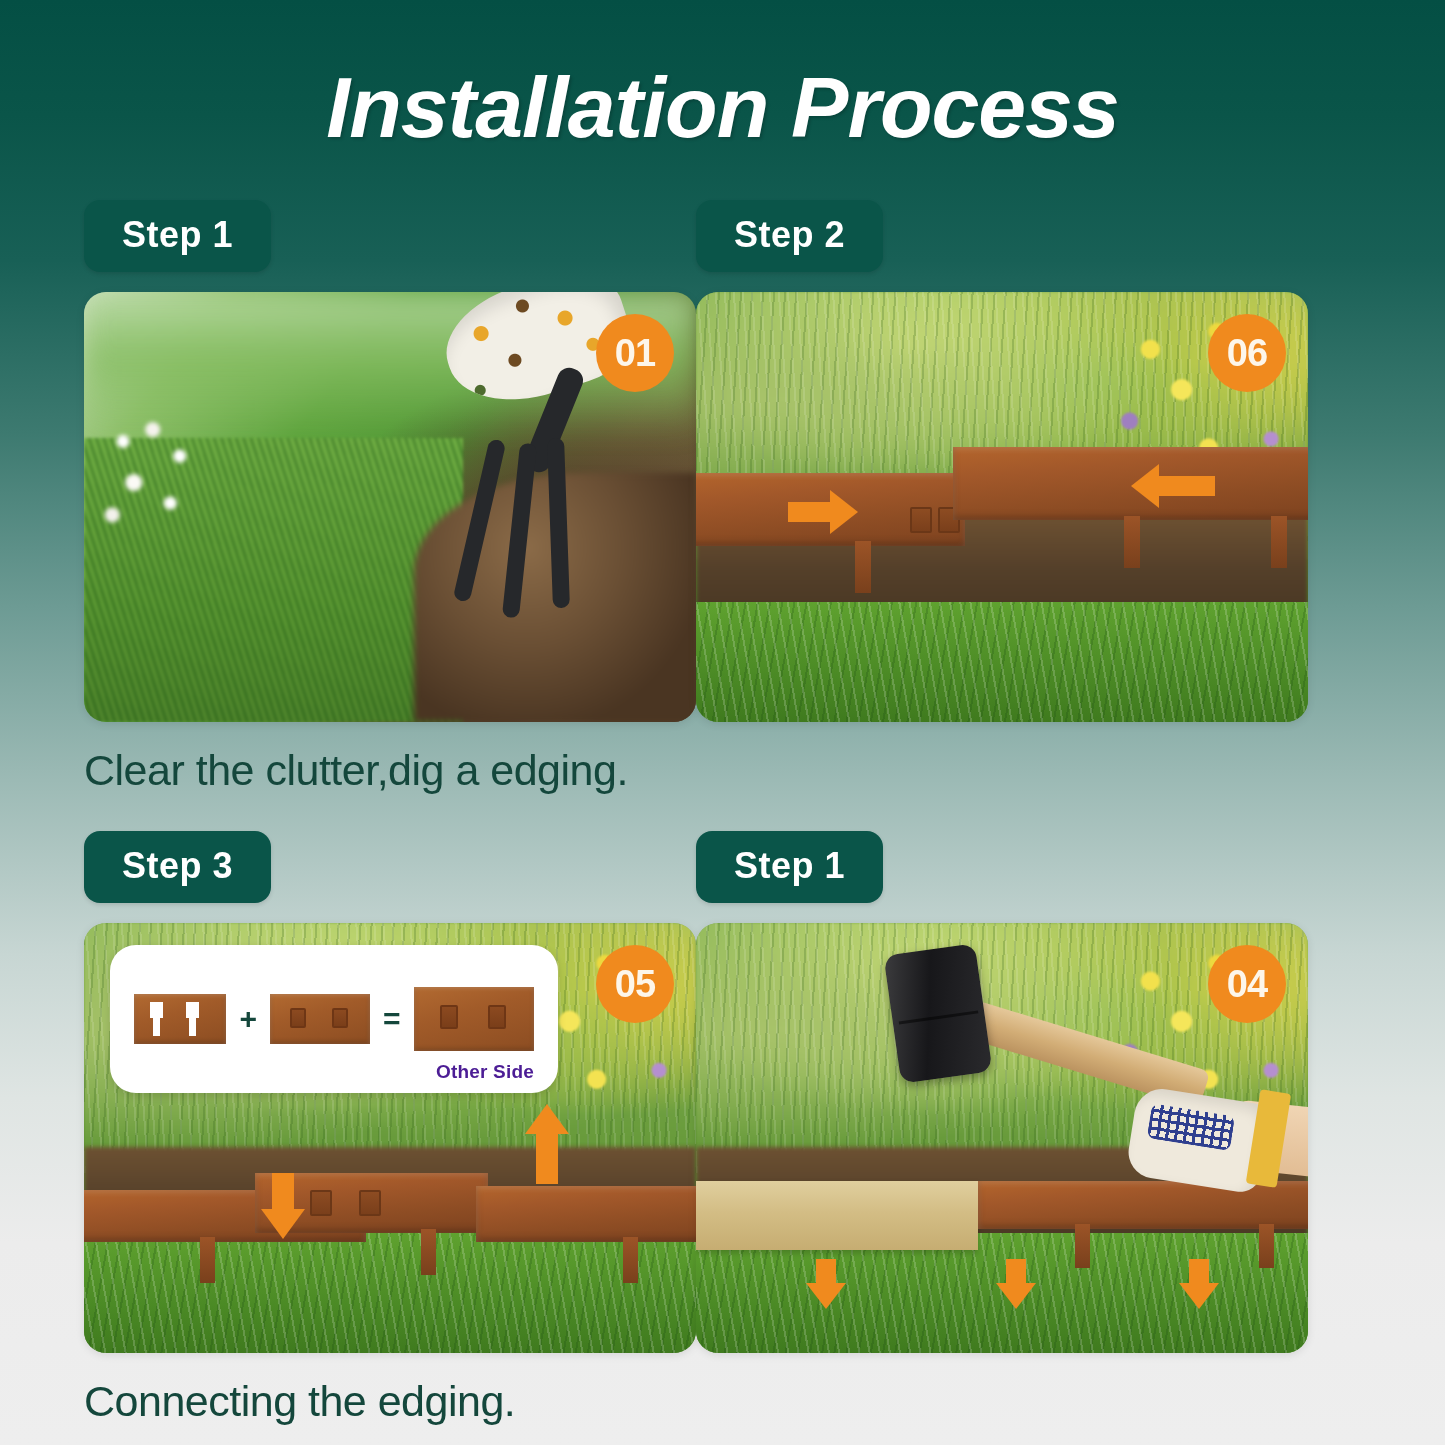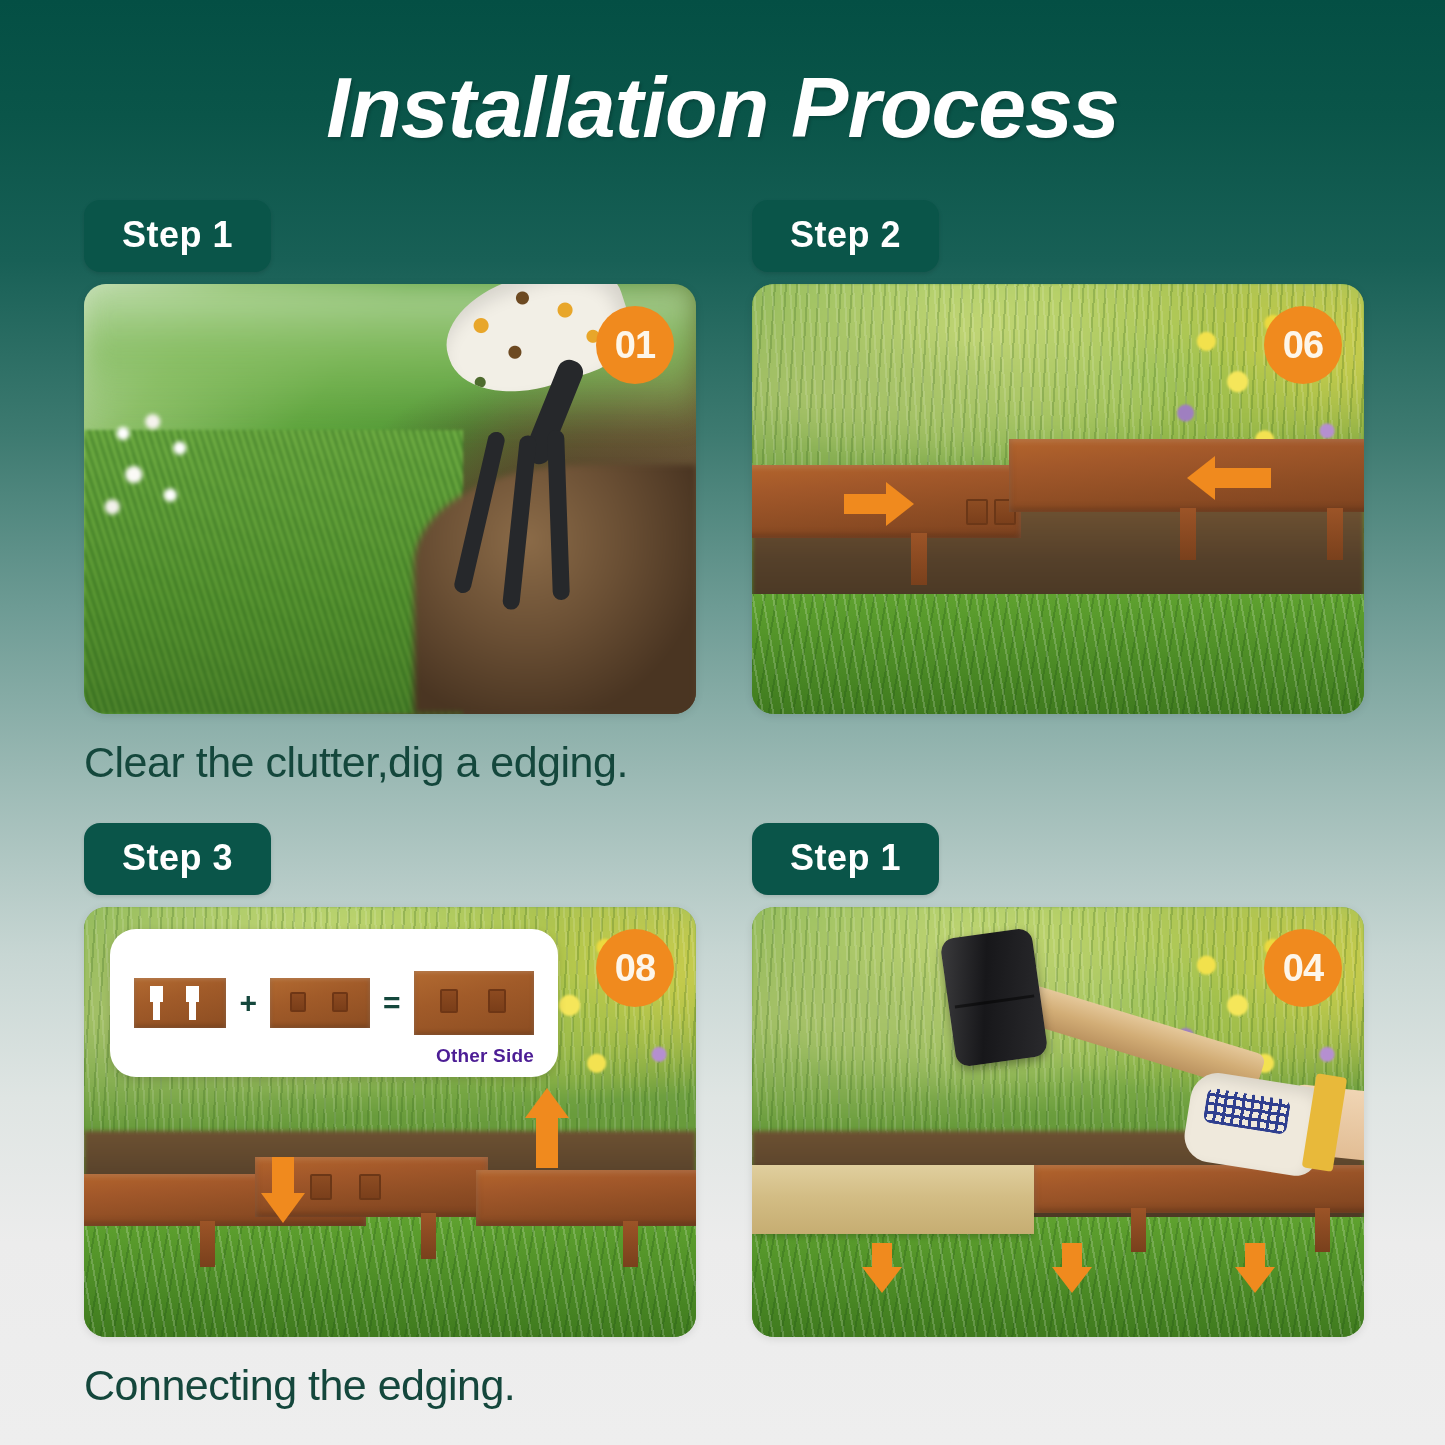--- a/index.html
+++ b/index.html
@@ -34,41 +34,41 @@
     text-shadow: 2px 2px 3px rgba(0,0,0,.18);
     font-style: italic;
   }
 
   
   .grid{
     position:absolute;
     top:200px; left:84px;
     width:1280px;
   }
-  .row{ display:flex; gap:56px; }
+  .row{ display:flex; }
   .row.second{ margin-top:36px; }
   .cell{ width:612px; }
 
   
   .step-badge{
     display:inline-block;
     background:#0a5549;
     color:#ffffff;
     font-size:36px;
     font-weight:bold;
     padding:14px 38px 16px 38px;
     border-radius:16px;
     letter-spacing:.5px;
     box-shadow:0 2px 4px rgba(0,0,0,.12);
   }
 
   
   .photo{
     position:relative;
-    margin-top:12px;
+    margin-top:20px;
     width:612px;
     height:430px;
     border-radius:22px;
     overflow:hidden;
     box-shadow:0 2px 8px rgba(0,0,0,.10);
   }
 
   
   .num-bubble{
     position:absolute;
@@ -391,21 +391,21 @@
               <div class="plate plate-c">
                 <div class="notch" style="left:26px; top:18px; width:18px; height:24px;"></div>
                 <div class="notch" style="left:74px; top:18px; width:18px; height:24px;"></div>
               </div>
             </div>
 
             <div class="other-side">Other Side</div>
           </div>
         </div>
 
-        <div class="num-bubble">08</div>
+        <div class="num-bubble">05</div>
       </div>
 
       <div class="caption">Connecting the edging.</div>
     </div>
 
     <div class="cell">
       <div class="step-badge">Step 1</div>
 
       <div class="photo">
         <div class="scene-garden">

